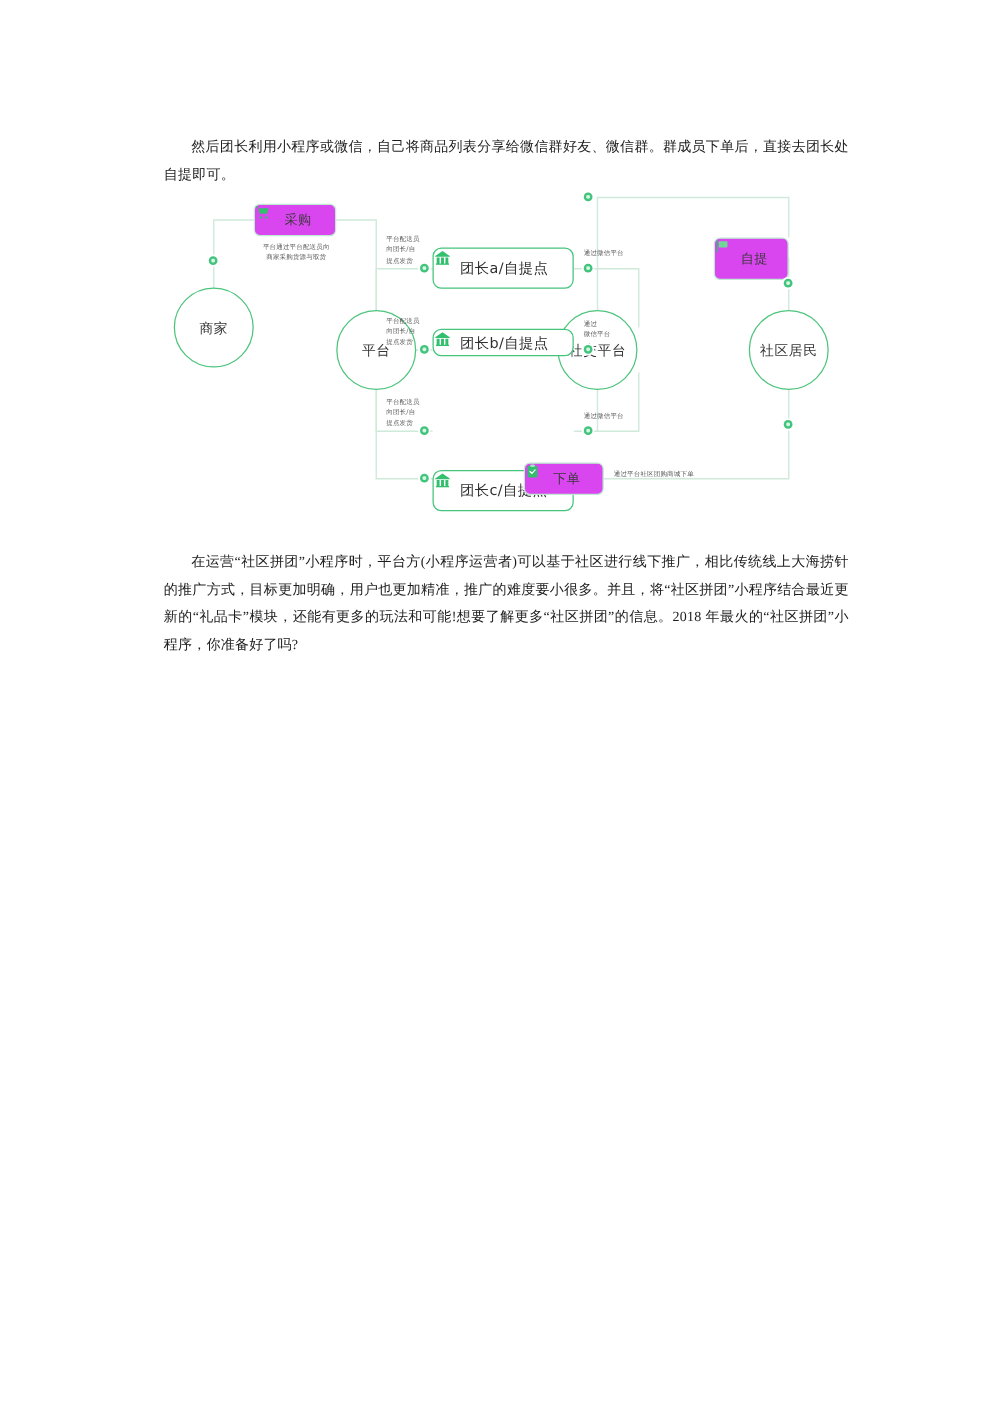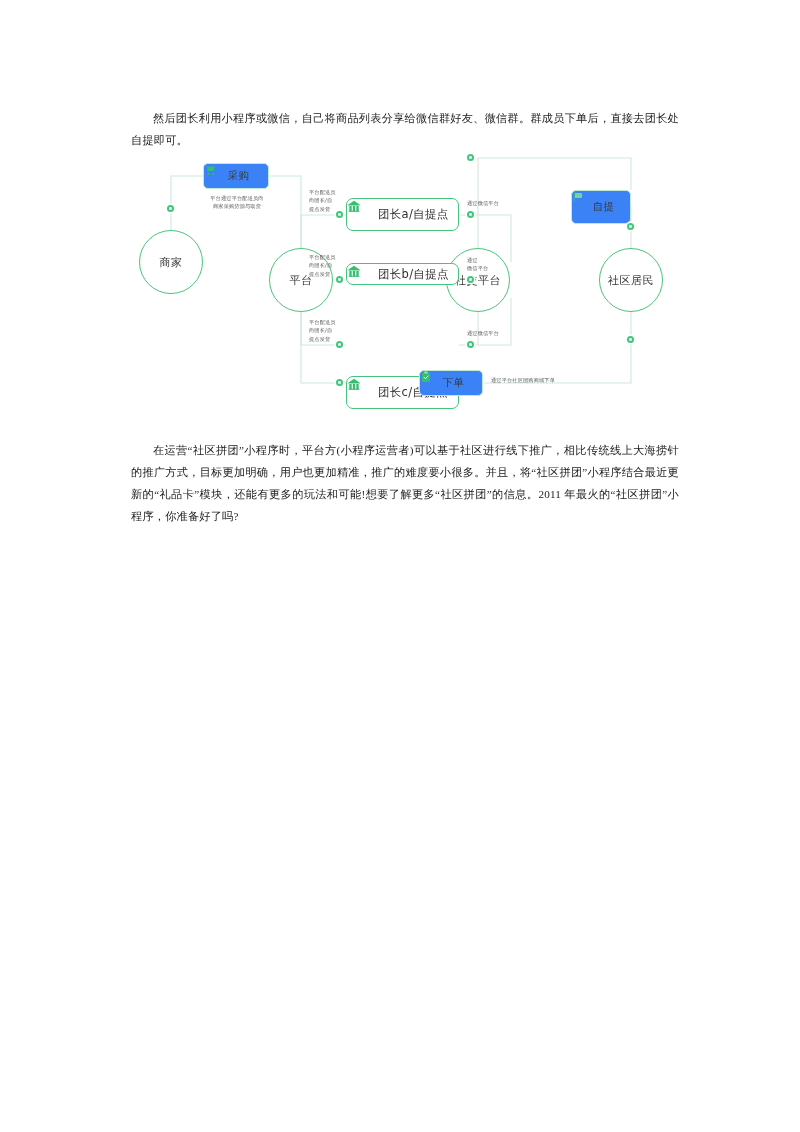--- a/index.html
+++ b/index.html
@@ -33,27 +33,27 @@
   .circ{
     position:absolute;border:1.3px solid #4cc47c;border-radius:50%;
     background:#fff;display:flex;align-items:center;justify-content:center;
     color:#353535;font-size:11px;letter-spacing:.5px;
     box-sizing:border-box;
   }
   
   .boxnode{
     position:absolute;border:1.4px solid #45c47c;border-radius:7px;
     background:#fff;display:flex;align-items:center;
-    box-sizing:border-box;padding-left:24px;gap:7px;
+    box-sizing:border-box;padding-left:14px;gap:7px;
     color:#303030;font-size:11.5px;letter-spacing:.3px;
   }
   
   .tagbox{
     position:absolute;border:1px solid #bfe9d1;border-radius:5px;
-    background:#3b82f6;display:flex;align-items:center;justify-content:center;
+    background:#d946ef;display:flex;align-items:center;justify-content:center;
     box-sizing:border-box;gap:5px;
     color:#3a3a3a;font-size:10.5px;letter-spacing:.3px;
   }
   .ico{display:inline-flex;align-items:center;justify-content:center;flex:none;}
 
   
   .cap{
     position:absolute;color:#5a5a5a;font-size:5.2px;line-height:8.4px;
     letter-spacing:.15px;white-space:pre-line;
   }
@@ -221,15 +221,15 @@
     <div class="dot" style="left:205px;top:191px;"></div>
     <div class="dot" style="left:336px;top:61px;"></div>
     <div class="dot" style="left:336px;top:126px;"></div>
     <div class="dot" style="left:336px;top:191px;"></div>
     <div class="dot" style="left:205px;top:229px;"></div>
     <div class="dot" style="left:336px;top:4px;"></div>
     <div class="dot" style="left:496px;top:73px;"></div>
     <div class="dot" style="left:496px;top:186px;"></div>
   </div>
 
-  <p class="para" id="para-2">在运营“社区拼团”小程序时，平台方(小程序运营者)可以基于社区进行线下推广，相比传统线上大海捞针的推广方式，目标更加明确，用户也更加精准，推广的难度要小很多。并且，将“社区拼团”小程序结合最近更新的“礼品卡”模块，还能有更多的玩法和可能!想要了解更多“社区拼团”的信息。2011 年最火的“社区拼团”小程序，你准备好了吗?</p>
+  <p class="para" id="para-2">在运营“社区拼团”小程序时，平台方(小程序运营者)可以基于社区进行线下推广，相比传统线上大海捞针的推广方式，目标更加明确，用户也更加精准，推广的难度要小很多。并且，将“社区拼团”小程序结合最近更新的“礼品卡”模块，还能有更多的玩法和可能!想要了解更多“社区拼团”的信息。2018 年最火的“社区拼团”小程序，你准备好了吗?</p>
 
 </div>
 
 </body></html>

